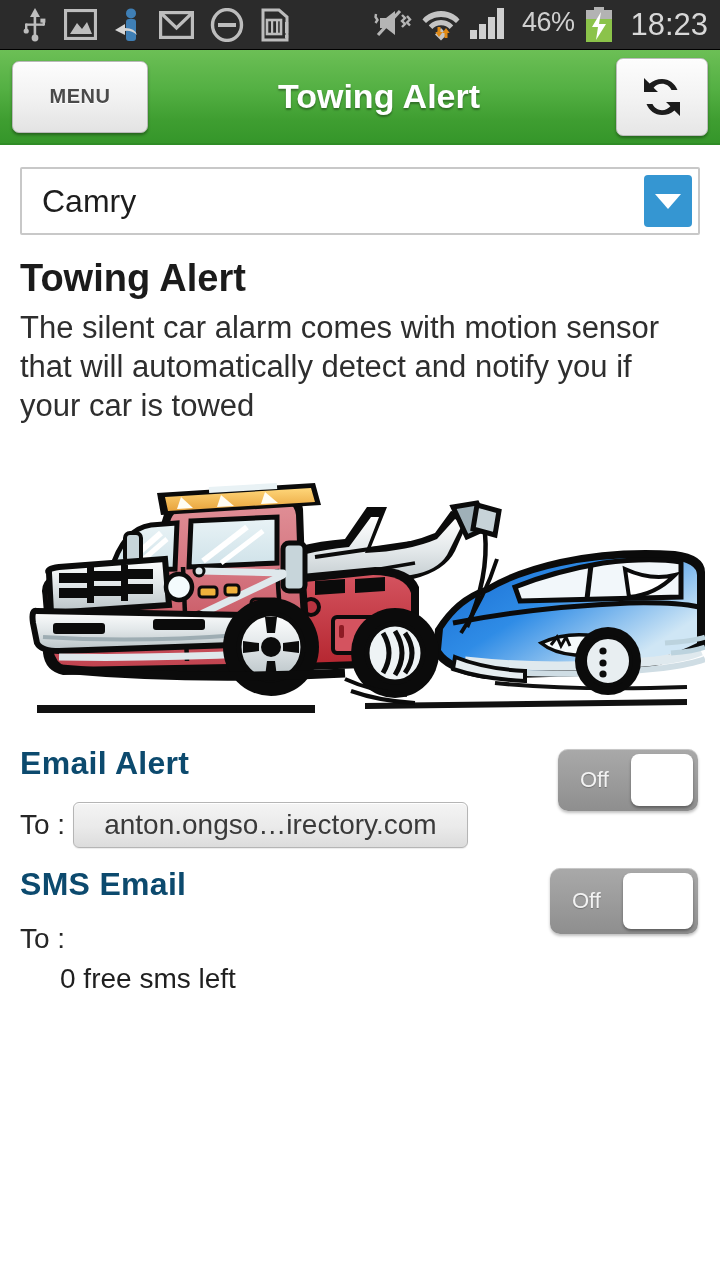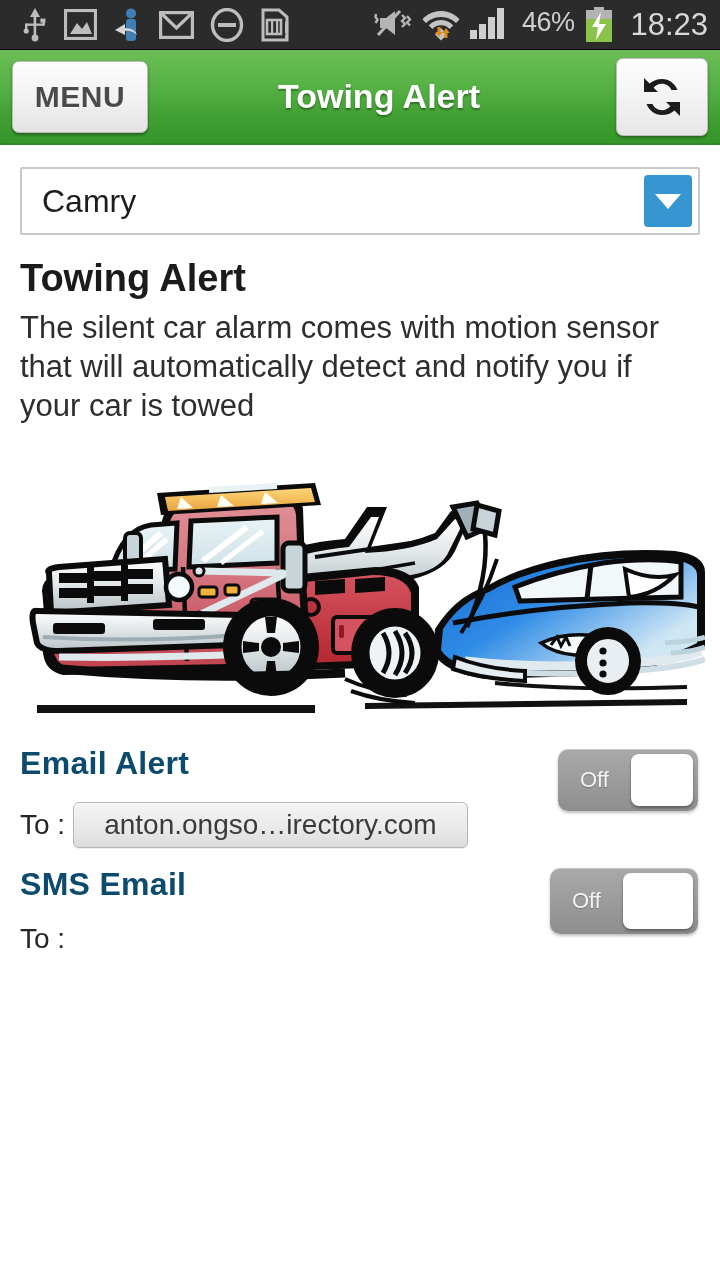--- a/index.html
+++ b/index.html
@@ -41,21 +41,21 @@
     margin-left:12px;
     width:136px; height:72px;
     border-radius:7px;
     background:linear-gradient(to bottom,#fdfdfd 0%, #f2f2f2 50%, #e3e3e3 100%);
     border:1px solid #b9b9b9;
     box-shadow:0 2px 3px rgba(0,0,0,0.35), inset 0 1px 0 #fff;
     display:flex; align-items:center; justify-content:center;
     cursor:pointer;
   }
   .menu-btn span{
-    font-size:30px; font-weight:bold; color:#4a4a4a; letter-spacing:0.5px;
+    font-size:20px; font-weight:bold; color:#4a4a4a; letter-spacing:0.5px;
     text-shadow:0 1px 0 #fff;
   }
   .ab-title{
     flex:1; text-align:center;
     color:#ffffff; font-size:34px; font-weight:bold;
     text-shadow:0 2px 2px rgba(0,0,0,0.35);
     margin-left:-6px;
   }
   .refresh-btn{
     margin-right:12px;
@@ -491,19 +491,20 @@
       <span class="lbl">Off</span>
       <span class="knob"></span>
     </div>
   </div>
 
   <div class="alert-block">
     <div class="alert-head">SMS Email</div>
     <div class="alert-row">
       <span class="to-label">To :</span>
     </div>
+    <div class="sub-note">0 free sms left</div>
     <div class="toggle" id="toggle-sms">
       <span class="lbl">Off</span>
       <span class="knob"></span>
     </div>
   </div>
 
 </div>
 
 </body></html>

